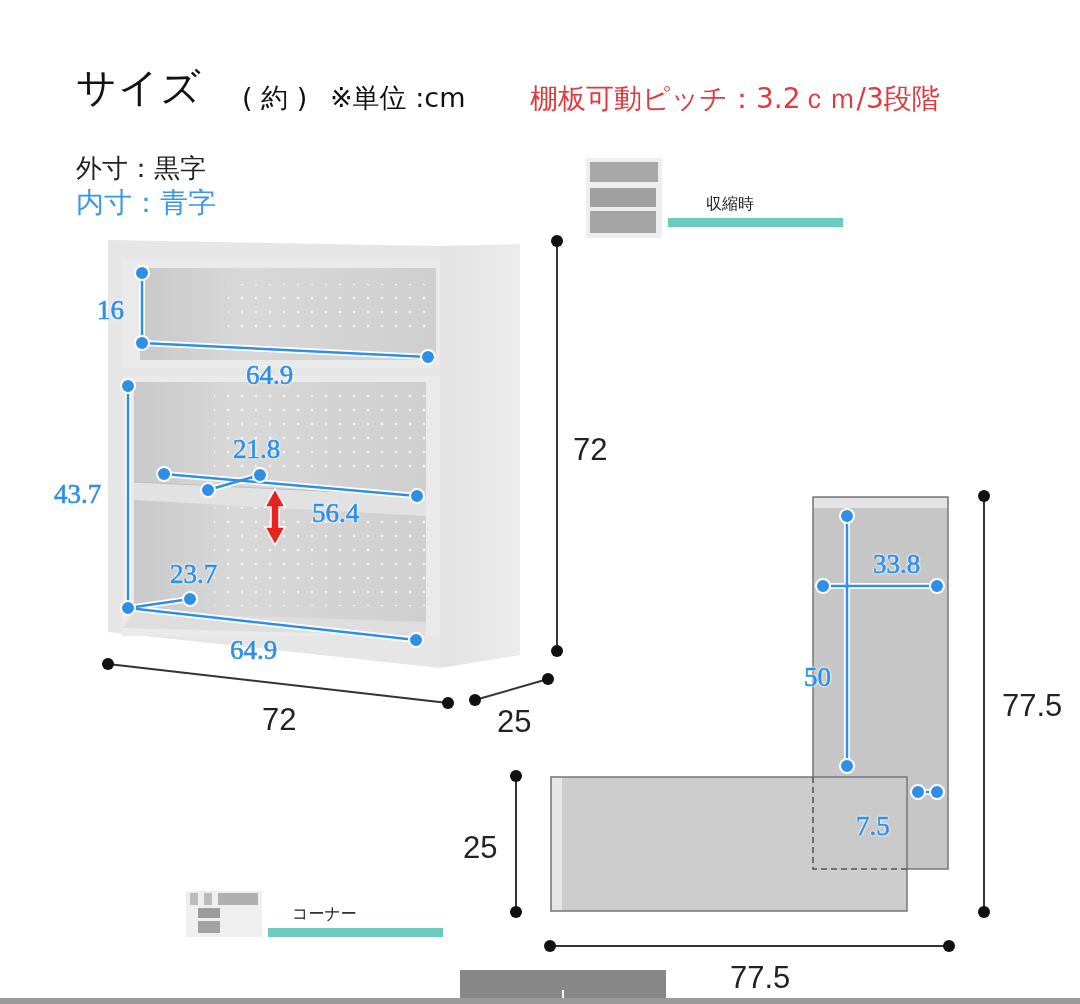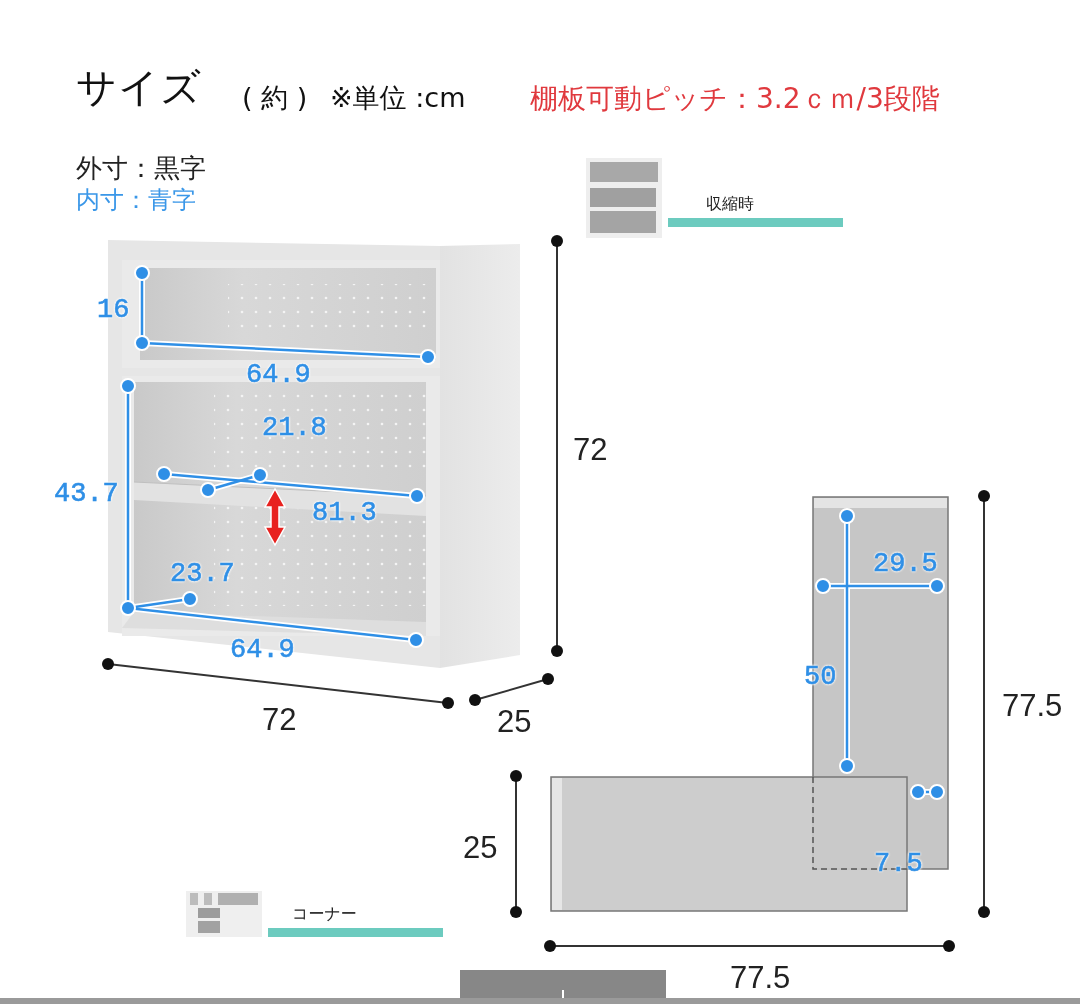--- a/index.html
+++ b/index.html
@@ -4,24 +4,24 @@
 <style>
   html, body { margin:0; padding:0; background:#ffffff; }
   body { width:1080px; height:1004px; position:relative; overflow:hidden;
          font-family:"DejaVu Sans", "Liberation Sans", sans-serif; }
   .abs { position:absolute; white-space:nowrap; }
   .title { left:76px; top:60px; font-size:40px; font-weight:normal; color:#111; letter-spacing:1px; }
   .title-paren { left:242px; top:80px; font-size:27px; color:#111; }
   .title-unit { left:330px; top:80px; font-size:27px; color:#111; }
   .pitch { left:530px; top:80px; font-size:28px; color:#e0393e;text-align:right; }
   .legend-outer { left:76px; top:144px; font-size:26px; color:#222;margin-top:7px; }
-  .legend-inner { left:76px; top:184px; font-size:24px; color:#3a97e8;text-align:center; }
+  .legend-inner { left:76px; top:184px; font-size:28px; color:#3a97e8;text-align:center; }
   .tag-label { font-size:16px; color:#222; }
   .dim-black { font-size:31px; color:#222; font-family:"Liberation Sans", sans-serif; }
-  .dim-blue { font-size:27px; color:#2f8fe6; font-family:Liberation Mono, monospace;
+  .dim-blue { font-size:27px; color:#2f8fe6; font-family:Liberation Serif, serif;
               -webkit-text-stroke:0.6px #2f8fe6; text-shadow:0 0 3px #fff, 0 0 3px #fff, 0 0 2px #fff; }
   .bottom-bar { left:0; top:998px; width:1080px; height:6px; background:#9a9a9a; }
   .bottom-tab { left:460px; top:970px; width:206px; height:34px; background:#878787; }
   .bottom-tab-notch { left:562px; top:990px; width:2px; height:14px; background:#fff; }
   svg { position:absolute; left:0; top:0; }
 </style>
 </head>
 <body>
 
 <div class="abs title">サイズ</div>
@@ -178,32 +178,32 @@
   </g>
   <rect x="268" y="928" width="175" height="9" fill="#6ccbbf"></rect>
 </svg>
 
 <div class="abs tag-label" style="left:706px; top:194px;">収縮時</div>
 <div class="abs tag-label" style="left:292px; top:904px;font-family:Liberation Mono, monospace;">コーナー</div>
 
 <div class="abs dim-blue" style="left:97px; top:295px;">16</div>
 <div class="abs dim-blue" style="left:246px; top:360px;">64.9</div>
 <div class="abs dim-blue" style="left:54px; top:479px;text-align:center;">43.7</div>
-<div class="abs dim-blue" style="left:233px; top:413px;margin-left:29px;">21.8</div>
-<div class="abs dim-blue" style="left:312px; top:498px;">81.3</div>
+<div class="abs dim-blue" style="left:233px; top:434px;">21.8</div>
+<div class="abs dim-blue" style="left:312px; top:498px;">56.4</div>
 <div class="abs dim-blue" style="left:170px; top:559px;">23.7</div>
 <div class="abs dim-blue" style="left:230px; top:635px;">64.9</div>
 
 <div class="abs dim-black" style="left:262px; top:702px;">72</div>
 <div class="abs dim-black" style="left:497px; top:704px;">25</div>
 <div class="abs dim-black" style="left:573px; top:432px;">72</div>
 
-<div class="abs dim-blue" style="left:873px; top:549px;">29.5</div>
+<div class="abs dim-blue" style="left:873px; top:549px;">33.8</div>
 <div class="abs dim-blue" style="left:804px; top:662px;">50</div>
-<div class="abs dim-blue" style="left:874px; top:811px;margin-top:38px;">7.5</div>
+<div class="abs dim-blue" style="left:856px; top:811px;">7.5</div>
 
 <div class="abs dim-black" style="left:1002px; top:688px;">77.5</div>
 <div class="abs dim-black" style="left:463px; top:830px;">25</div>
 <div class="abs dim-black" style="left:730px; top:960px;">77.5</div>
 
 <div class="abs bottom-tab"></div>
 <div class="abs bottom-tab-notch"></div>
 <div class="abs bottom-bar"></div>
 
 </body></html>

